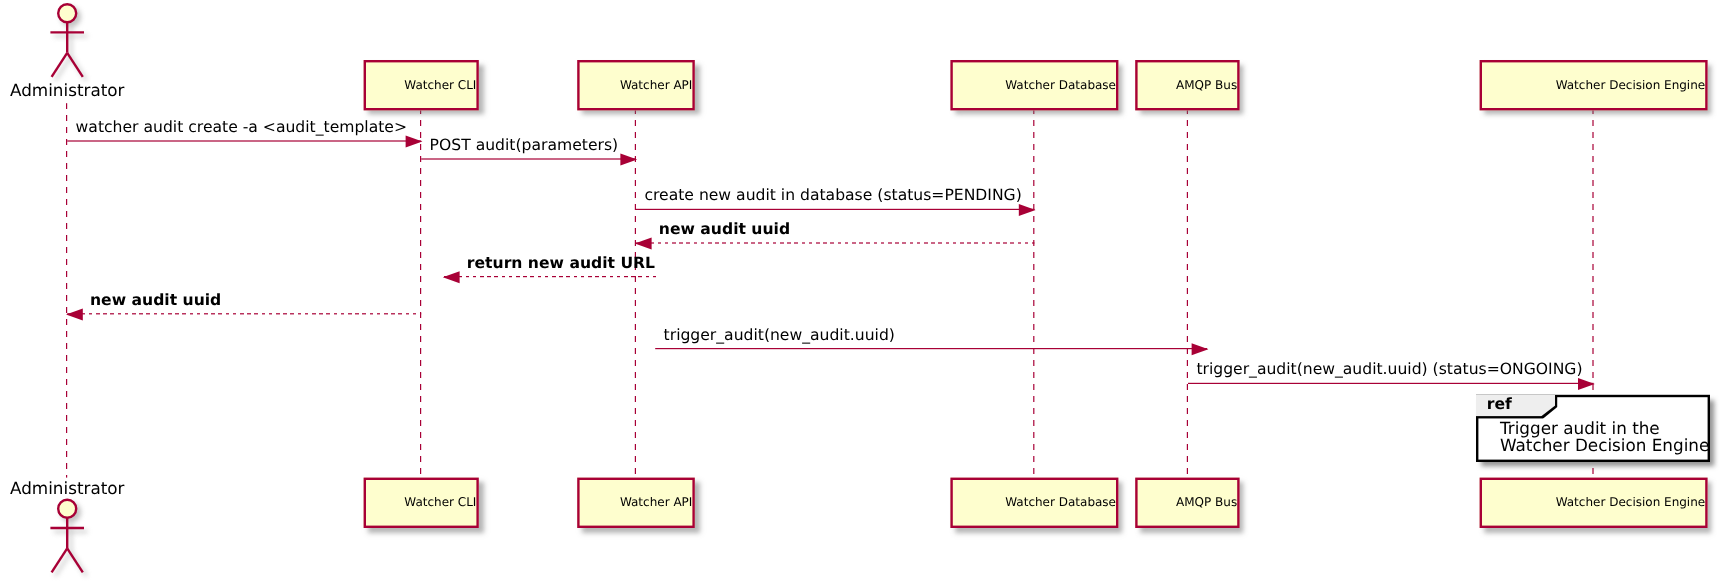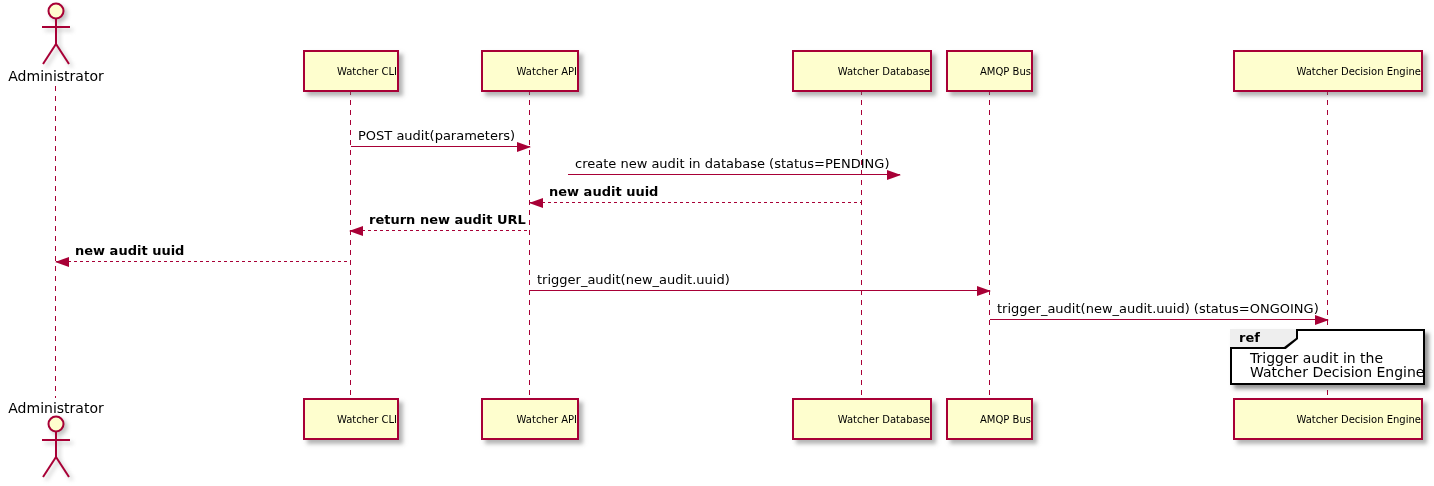--- a/index.html
+++ b/index.html
@@ -116,46 +116,51 @@
   <div class="participant" style="left:792px; top:50px; width:140px;">
     <span>Watcher Database</span>
   </div>
   <div class="participant" style="left:946px; top:50px; width:87px;">
     <span>AMQP Bus</span>
   </div>
   <div class="participant" style="left:1233px; top:50px; width:190px;">
     <span>Watcher Decision Engine</span>
   </div>
 
-  <div class="msg dir-right" style="left:351px; top:127px; width:179px;">
+  <div class="msg dir-right" style="left:56px; top:98px; width:295px;">
+    <div class="msg-label">watcher audit create -a &lt;audit_template&gt;</div>
+    <div class="msg-line solid"></div>
+    <div class="arrowhead right"></div>
+  </div>
+  <div class="msg dir-right" style="left:351px; top:113px; width:179px;">
     <div class="msg-label">POST audit(parameters)</div>
     <div class="msg-line solid"></div>
     <div class="arrowhead right"></div>
   </div>
-  <div class="msg dir-right" style="left:530px; top:155px; width:332px;margin-left:38px;">
+  <div class="msg dir-right" style="left:530px; top:155px; width:332px;">
     <div class="msg-label">create new audit in database (status=PENDING)</div>
     <div class="msg-line solid"></div>
     <div class="arrowhead right"></div>
   </div>
   <div class="msg dir-left" style="left:530px; top:183px; width:332px;">
     <div class="msg-label">new audit uuid</div>
     <div class="msg-line dotted"></div>
     <div class="arrowhead left"></div>
   </div>
-  <div class="msg dir-left" style="left:350px; top:211px; width:179px;">
+  <div class="msg dir-left" style="left:370px; top:211px; width:179px;">
     <div class="msg-label">return new audit URL</div>
     <div class="msg-line dotted"></div>
     <div class="arrowhead left"></div>
   </div>
   <div class="msg dir-left" style="left:56px; top:242px; width:295px;">
     <div class="msg-label">new audit uuid</div>
     <div class="msg-line dotted"></div>
     <div class="arrowhead left"></div>
   </div>
-  <div class="msg dir-right" style="left:530px; top:271px; width:460px;">
+  <div class="msg dir-right" style="left:546px; top:271px; width:460px;">
     <div class="msg-label">trigger_audit(new_audit.uuid)</div>
     <div class="msg-line solid"></div>
     <div class="arrowhead right"></div>
   </div>
   <div class="msg dir-right" style="left:990px; top:300px; width:338px;text-decoration:underline;">
     <div class="msg-label">trigger_audit(new_audit.uuid) (status=ONGOING)</div>
     <div class="msg-line solid"></div>
     <div class="arrowhead right"></div>
   </div>
 

